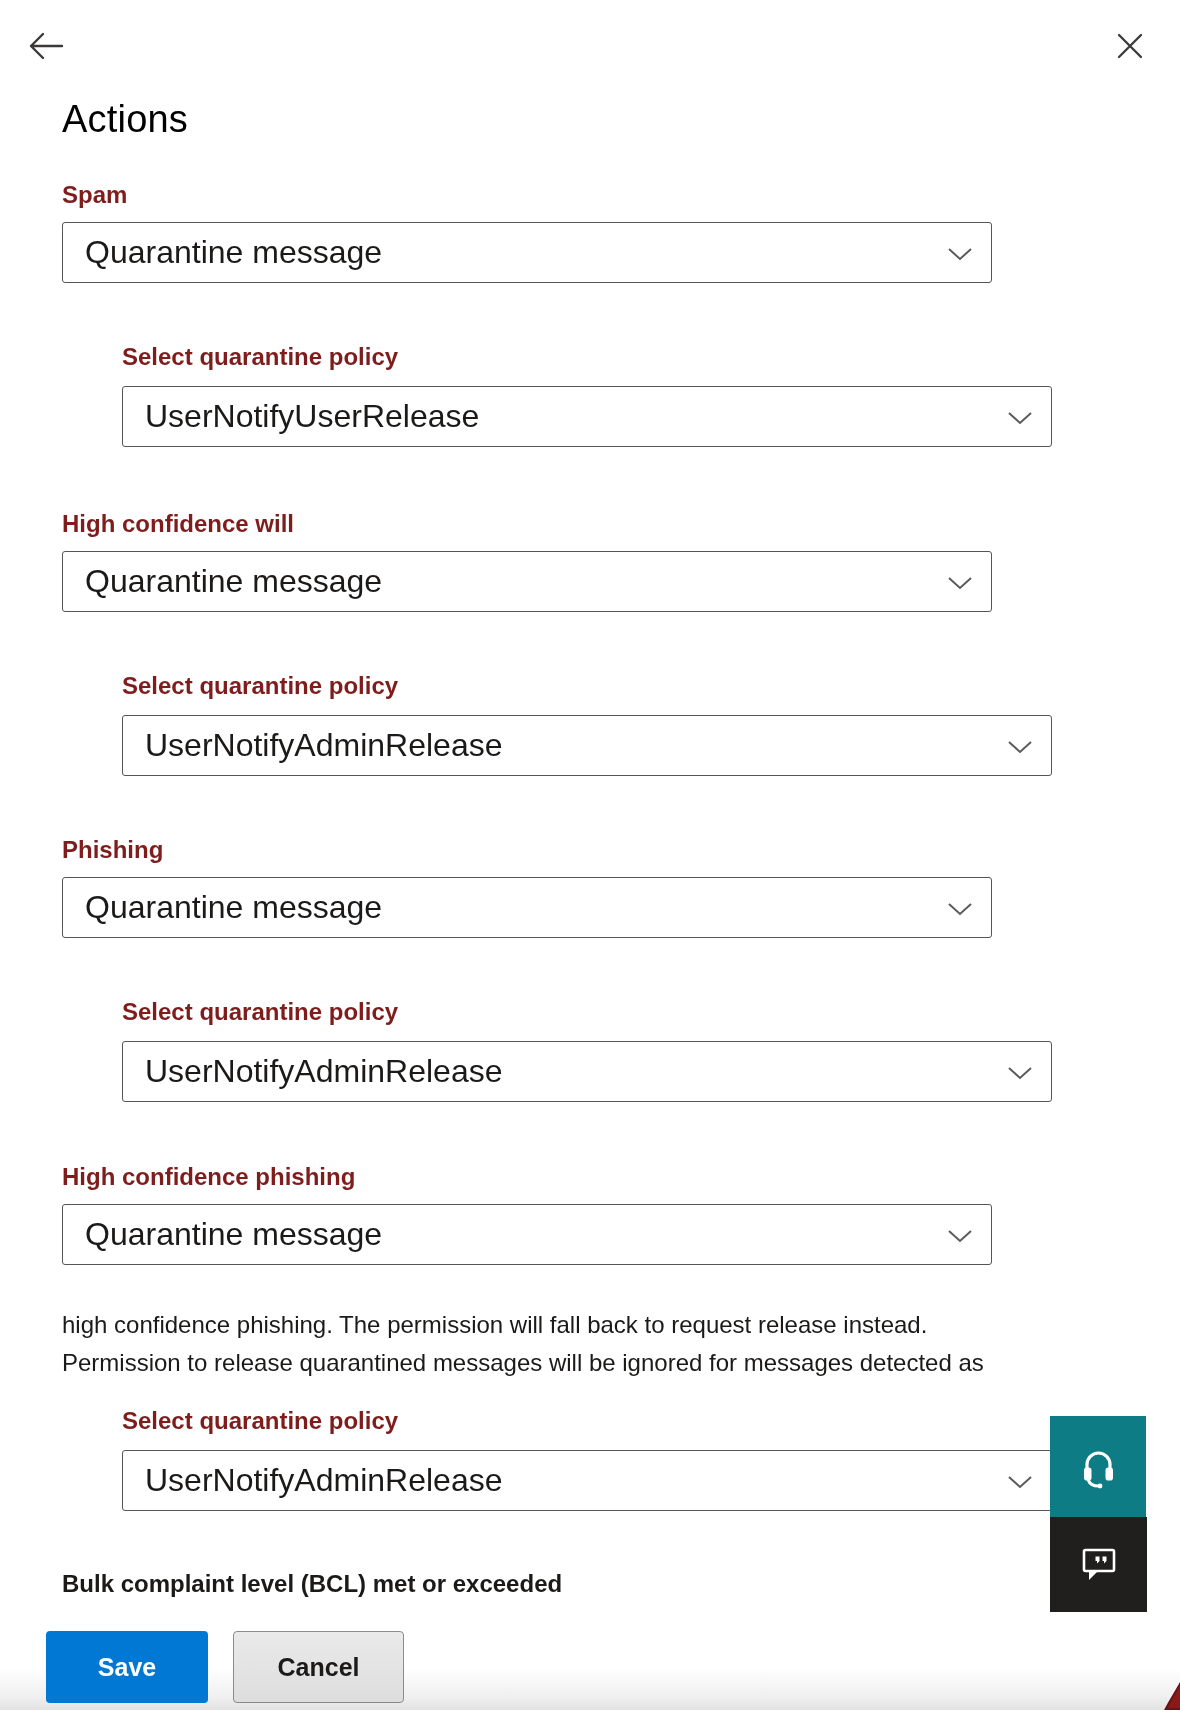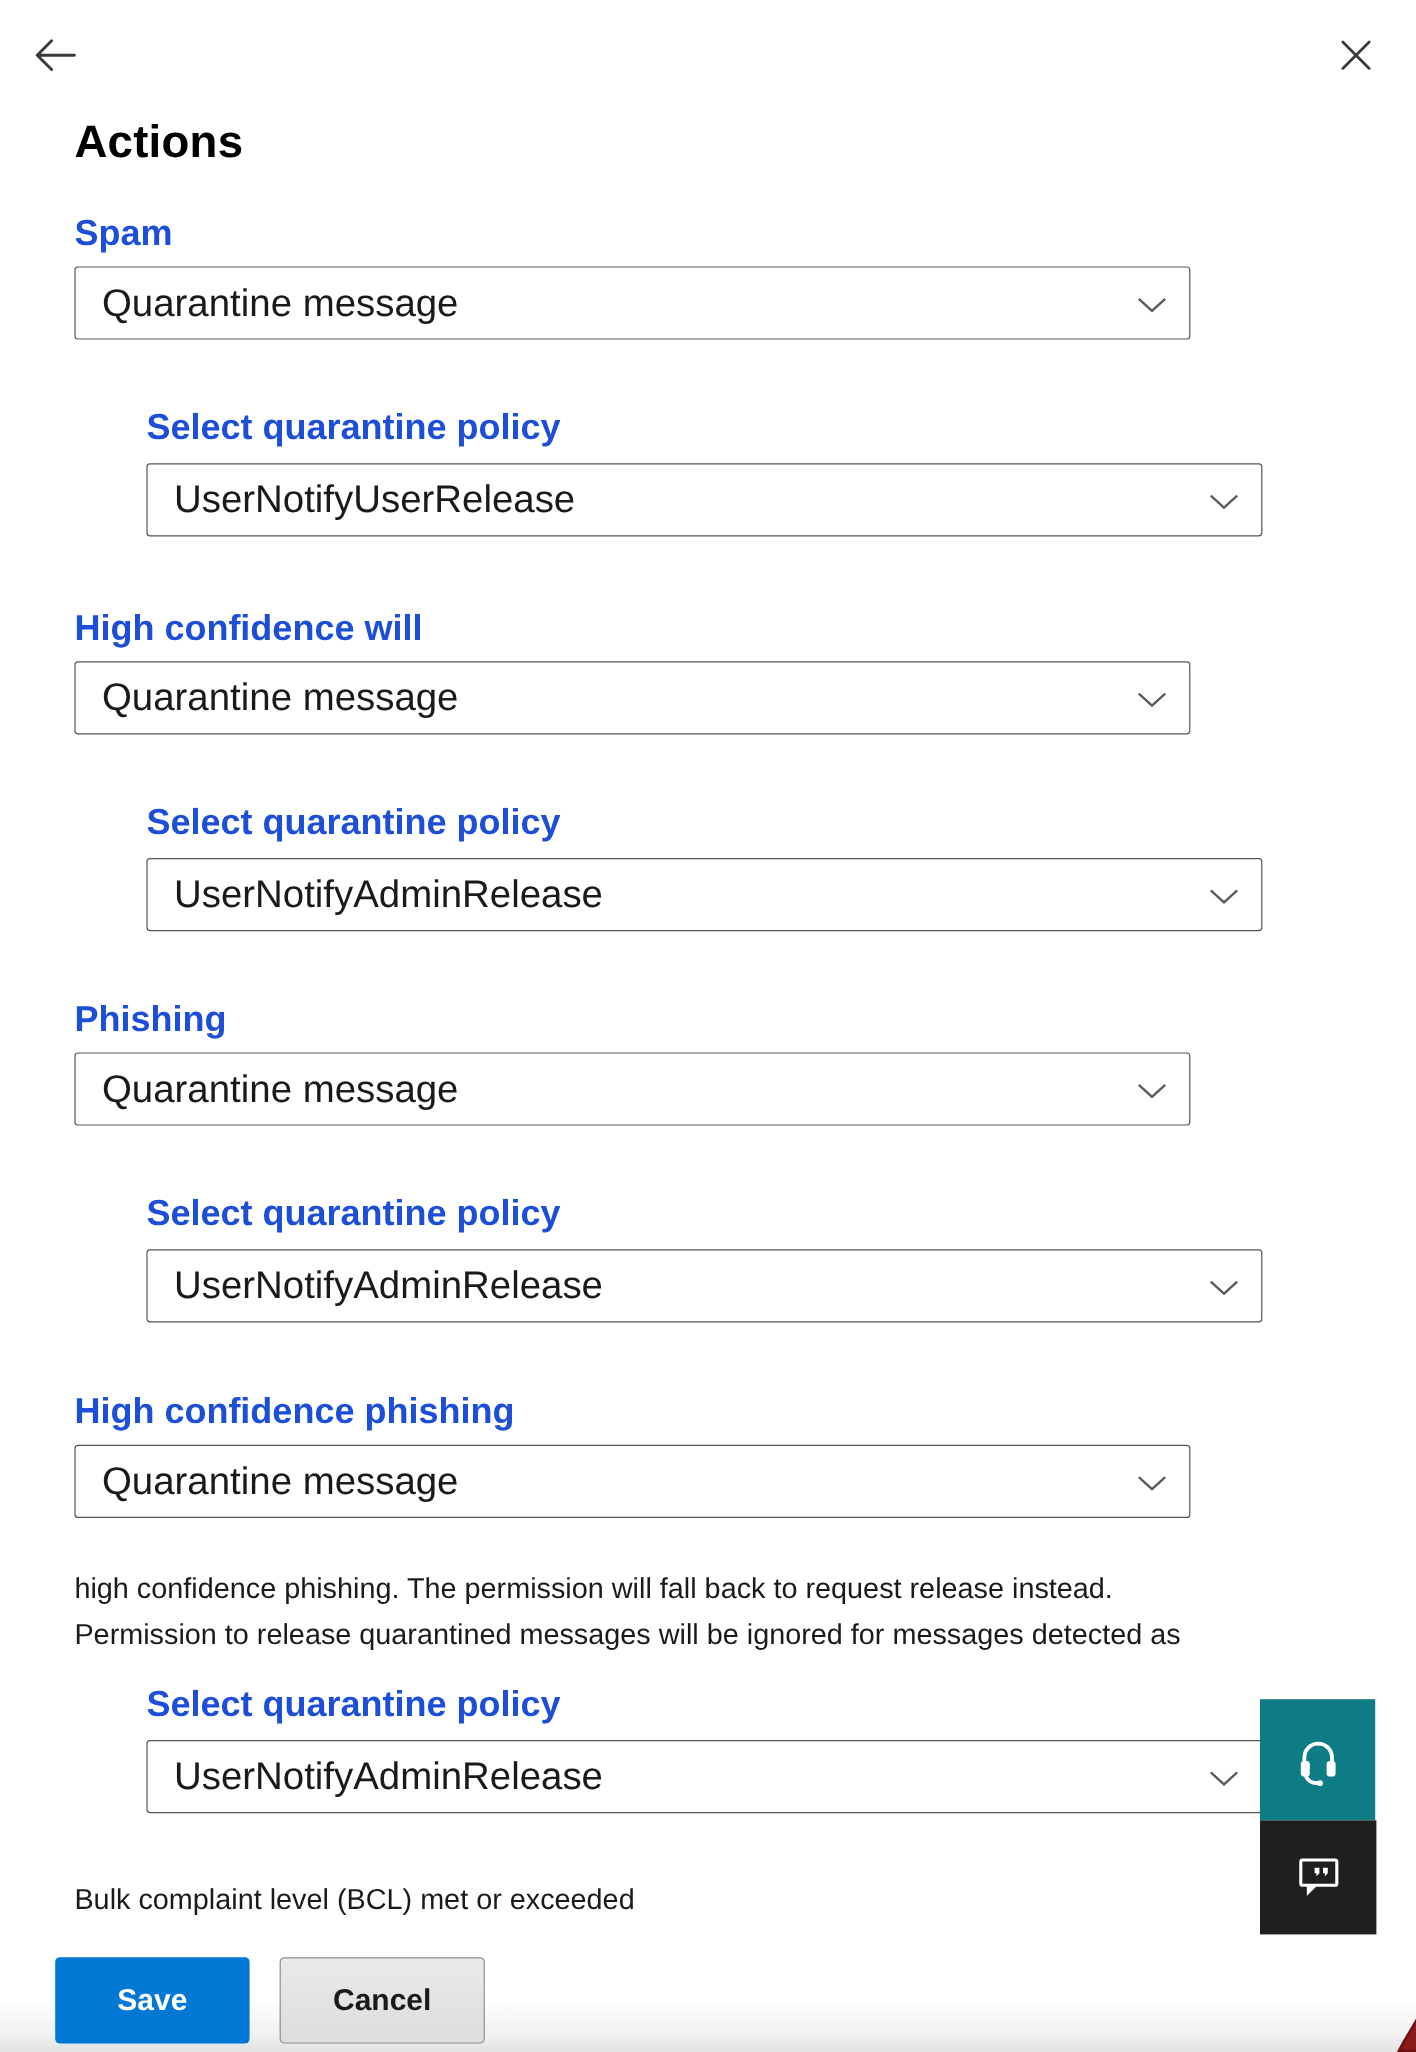--- a/index.html
+++ b/index.html
@@ -9,24 +9,24 @@
     position:relative; width:1180px; height:1710px;
     background:#ffffff; overflow:hidden;
   }
 
   
   .iconbtn { position:absolute; background:transparent; border:none; cursor:pointer; padding:0; line-height:0; }
   .back-btn  { left:26px; top:28px; width:40px; height:36px; }
   .close-btn { left:1115px; top:31px; width:30px; height:30px; }
 
   
-  .title { position:absolute; left:62px; top:98px; font-size:38px; font-weight:700; color:#000000; letter-spacing:0.2px; }
-
-  
-  .label { position:absolute; left:62px; font-size:30px; font-weight:600; color:#1d4ed8; line-height:30px; white-space:nowrap; }
+  .title { position:absolute; left:62px; top:98px; font-size:38px; font-weight:400; color:#000000; letter-spacing:0.2px; }
+
+  
+  .label { position:absolute; left:62px; font-size:24px; font-weight:600; color:#7f1d1d; line-height:30px; white-space:nowrap; }
   .label.ind { left:122px; }
 
   
   .dd {
     position:absolute; left:62px; width:930px; height:61px;
     background:#ffffff; border:1.5px solid #575655; border-radius:3px;
     display:flex; align-items:center; justify-content:space-between;
     padding:0 18px 0 22px; cursor:pointer;
   }
   .dd.ind { left:122px; }
@@ -39,21 +39,21 @@
   .l-p2 { top:671px; }  .d-p2 { top:715px; }
   .l-s3 { top:835px; }  .d-s3 { top:877px; }
   .l-p3 { top:997px; }  .d-p3 { top:1041px; }
   .l-s4 { top:1162px; } .d-s4 { top:1204px; }
   .l-p4 { top:1406px; } .d-p4 { top:1450px; }
 
   
   .note { position:absolute; left:62px; top:1306px; width:1090px; font-size:24px; line-height:38px; color:#1b1a19; }
 
   
-  .bulk-label { position:absolute; left:62px; top:1570px; font-size:24px; font-weight:400; color:#1b1a19; z-index:1; }
+  .bulk-label { position:absolute; left:62px; top:1570px; font-size:24px; font-weight:700; color:#1b1a19; z-index:1; }
 
   
   .footer {
     position:absolute; left:0; top:1597px; width:1180px; height:113px; z-index:2;
     background:linear-gradient(180deg,#ffffff 0%,#ffffff 62%,#f0f0f0 88%,#e2e2e2 100%);
   }
   .btn {
     position:absolute; top:34px; height:72px; font-family:"Liberation Sans",sans-serif;
     font-size:25px; font-weight:600; border-radius:4px; cursor:pointer;
     display:flex; align-items:center; justify-content:center;

